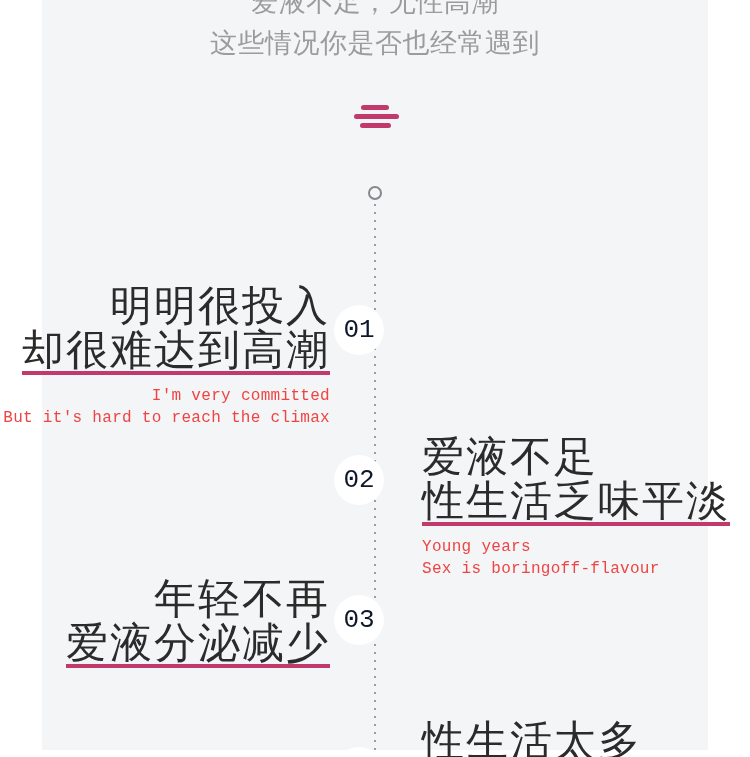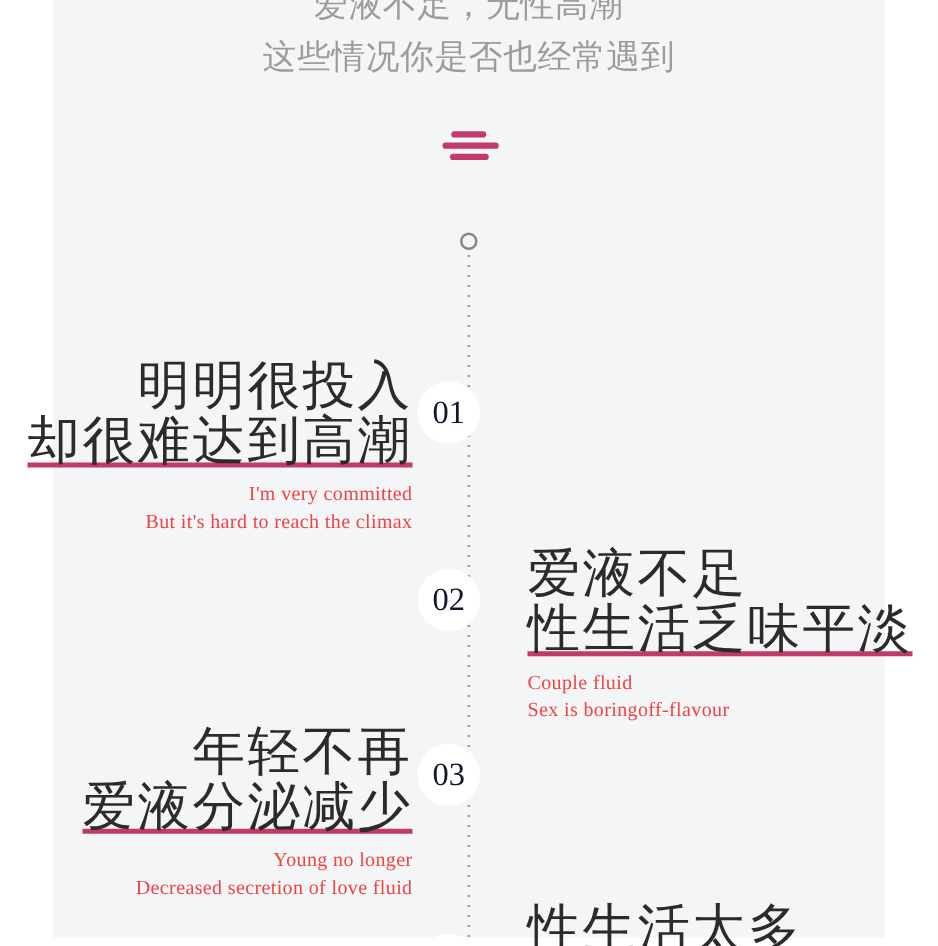--- a/index.html
+++ b/index.html
@@ -2,21 +2,21 @@
 <html><head>
 <meta charset="utf-8">
 <style>
   html, body { margin: 0; padding: 0; background: #ffffff; }
   .page {
     position: relative;
     width: 750px;
     height: 757px;
     overflow: hidden;
     background: #ffffff;
-    font-family: Liberation Serif, serif;
+    font-family: Liberation Mono, monospace;
   }
   .panel {
     position: absolute;
     left: 42px; top: 0;
     width: 666px; height: 750px;
     background: #f4f5f7;
   }
   
   .heading {
     position: absolute;
@@ -124,30 +124,26 @@
     <div class="en">
       <div>I'm very committed</div>
       <div>But it's hard to reach the climax</div>
     </div>
   </div>
 
   <div class="block left-aligned p2">
     <div class="zh">爱液不足</div>
     <div class="zh"><span class="underlined">性生活乏味平淡</span></div>
     <div class="en">
-      <div>Couple fluid</div>
+      <div>Young years</div>
       <div>Sex is boringoff-flavour</div>
     </div>
   </div>
 
   <div class="block right-aligned p3">
     <div class="zh">年轻不再</div>
     <div class="zh"><span class="underlined">爱液分泌减少</span></div>
-    <div class="en">
-      <div>Young no longer</div>
-      <div>Decreased secretion of love fluid</div>
-    </div>
   </div>
 
   <div class="block left-aligned p4">
     <div class="zh">性生活太多</div>
   </div>
 </div>
 
 </body></html>

